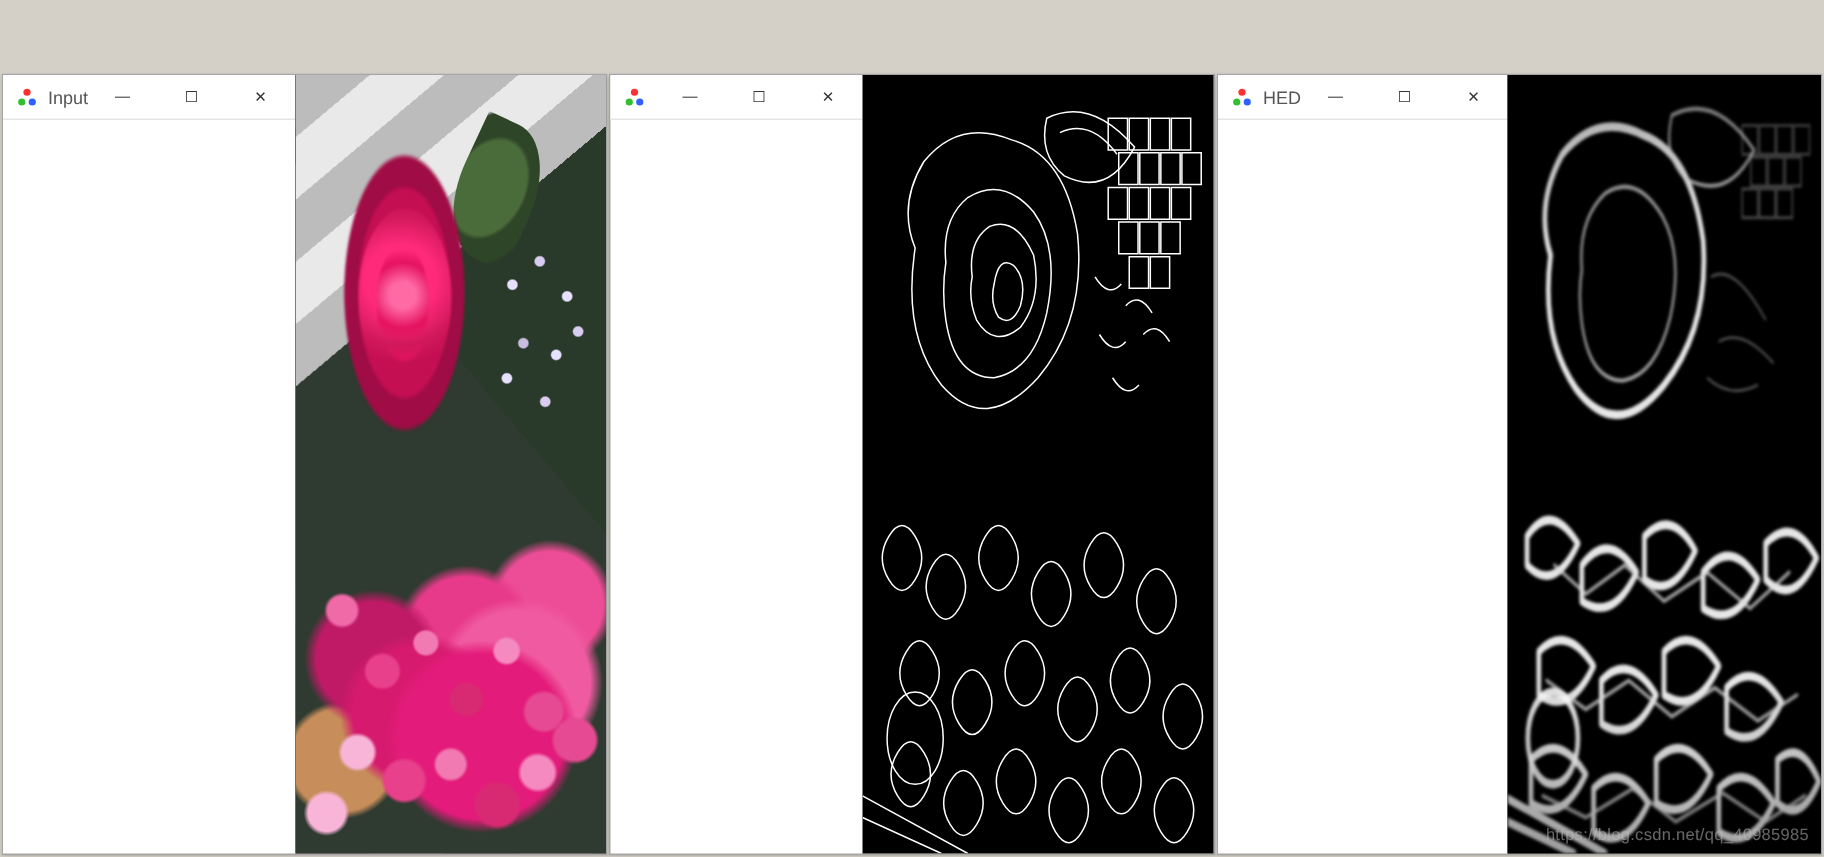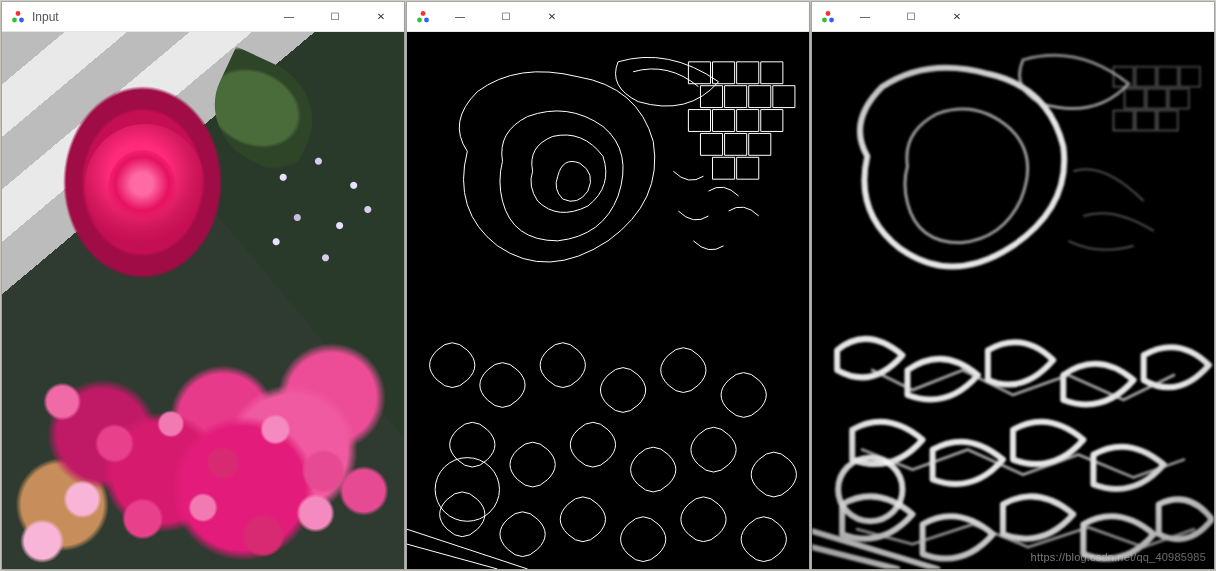--- a/index.html
+++ b/index.html
@@ -12,22 +12,23 @@
     gap: 1px;
     padding: 1px;
     overflow: hidden;
   }
   .win {
     flex: 1;
     background: #fff;
     border: 1px solid #a5a5a5;
     box-shadow: 0 2px 4px rgba(0,0,0,.15);
     display: flex;
-    flex-direction: column;
+    flex-direction: row;
     min-width: 0;
+    margin-top: 48px;
   }
   .titlebar {
     height: 30px;
     background: #fff;
     display: flex;
     align-items: center;
     border-bottom: 1px solid #e5e5e5;
     padding-left: 8px;
     color: #555;
     font-size: 12px;
@@ -285,20 +286,21 @@
 
 <div class="win">
   <div class="titlebar">
     <span class="tb-icon">
       <svg width="14" height="14" viewBox="0 0 14 14">
           <circle cx="7" cy="3.5" r="2.4" fill="#ff3030"></circle>
           <circle cx="3.5" cy="10" r="2.4" fill="#30c030"></circle>
           <circle cx="10.5" cy="10" r="2.4" fill="#3060ff"></circle>
         </svg>
     </span>
+    <span class="tb-title">HED</span>
     <div class="tb-buttons">
       <div class="tb-btn">
           <span>—</span>
         </div>
       <div class="tb-btn">
           <span>☐</span>
         </div>
       <div class="tb-btn close">
           <span>✕</span>
         </div>

